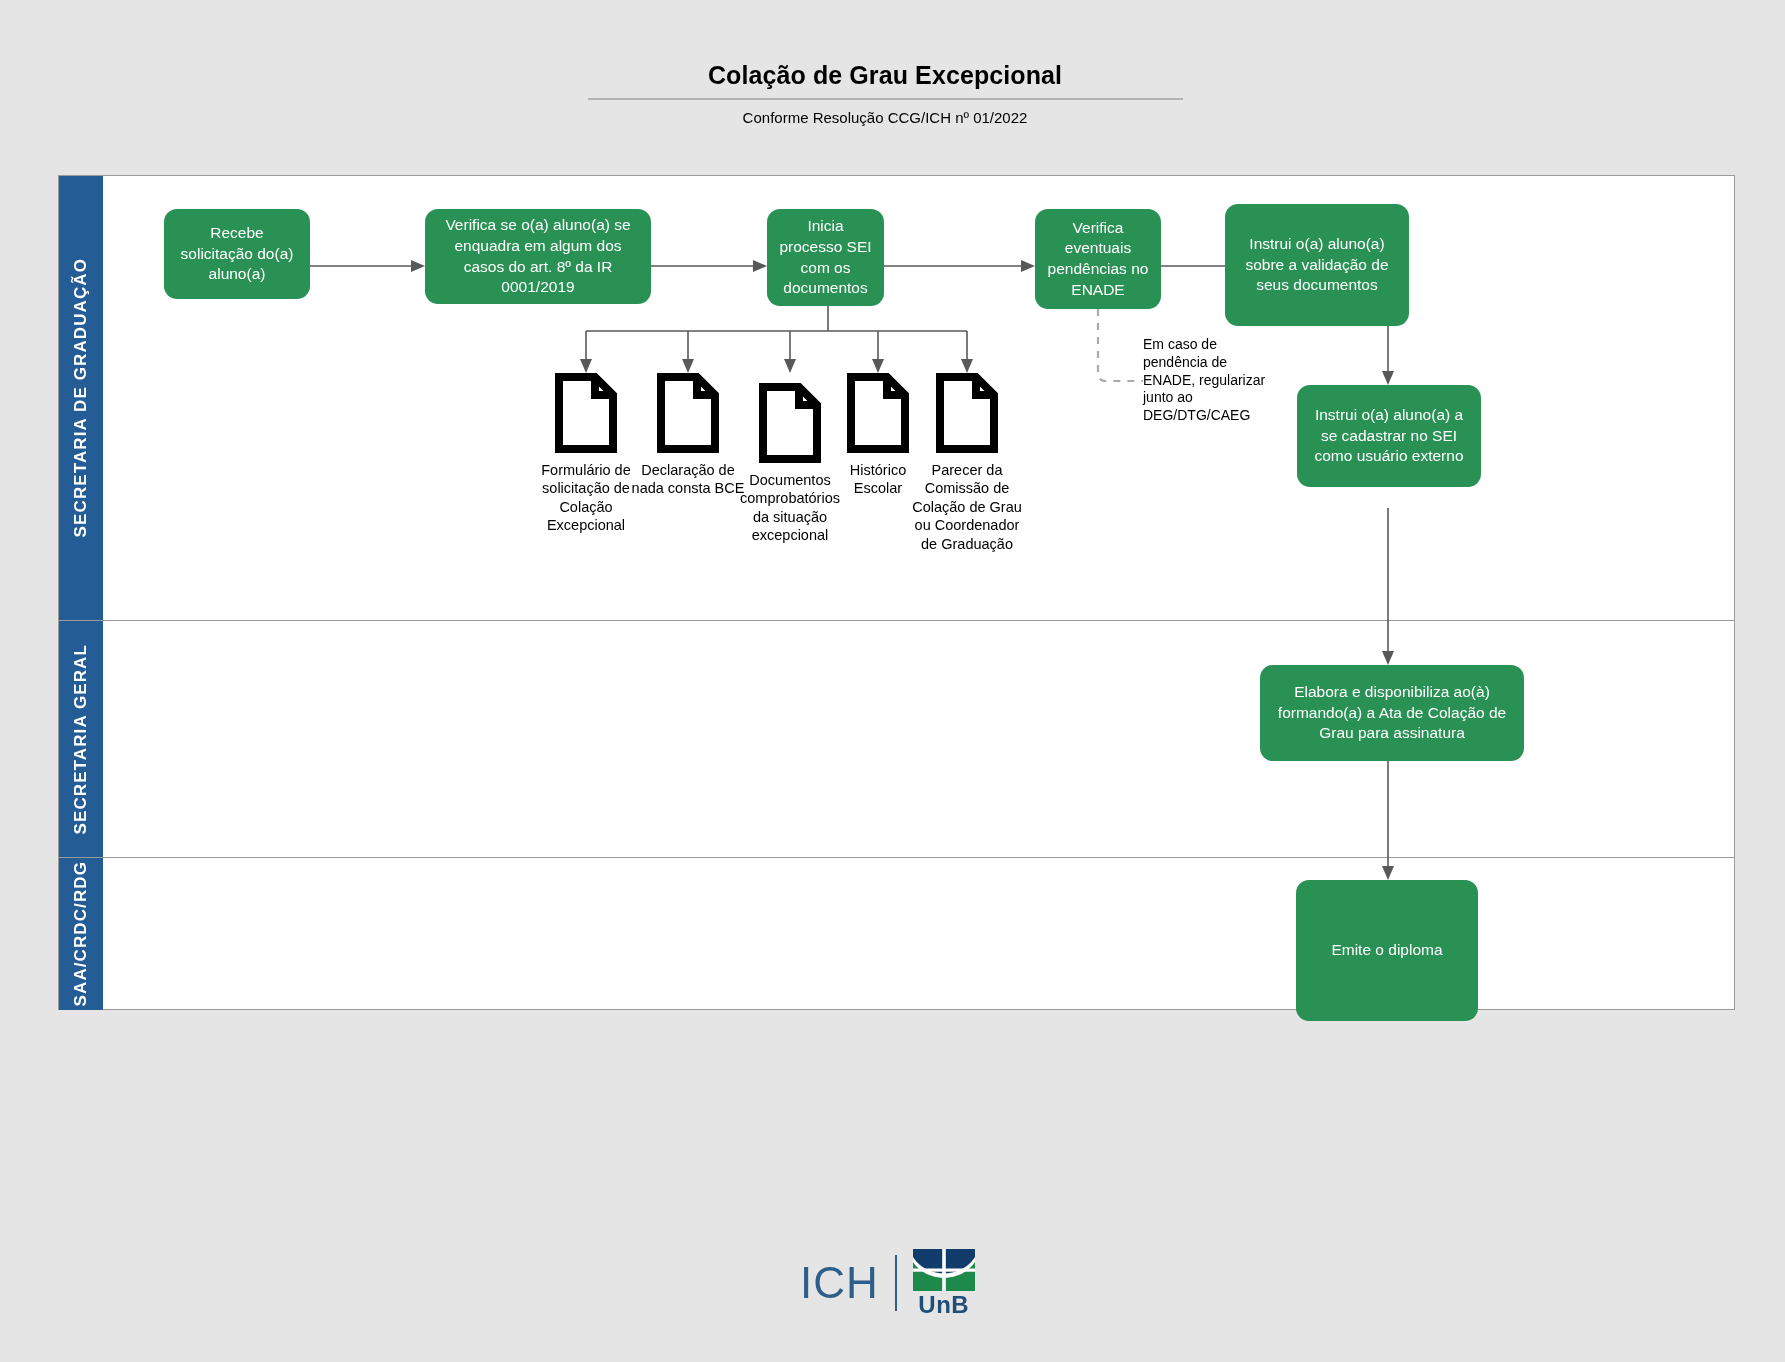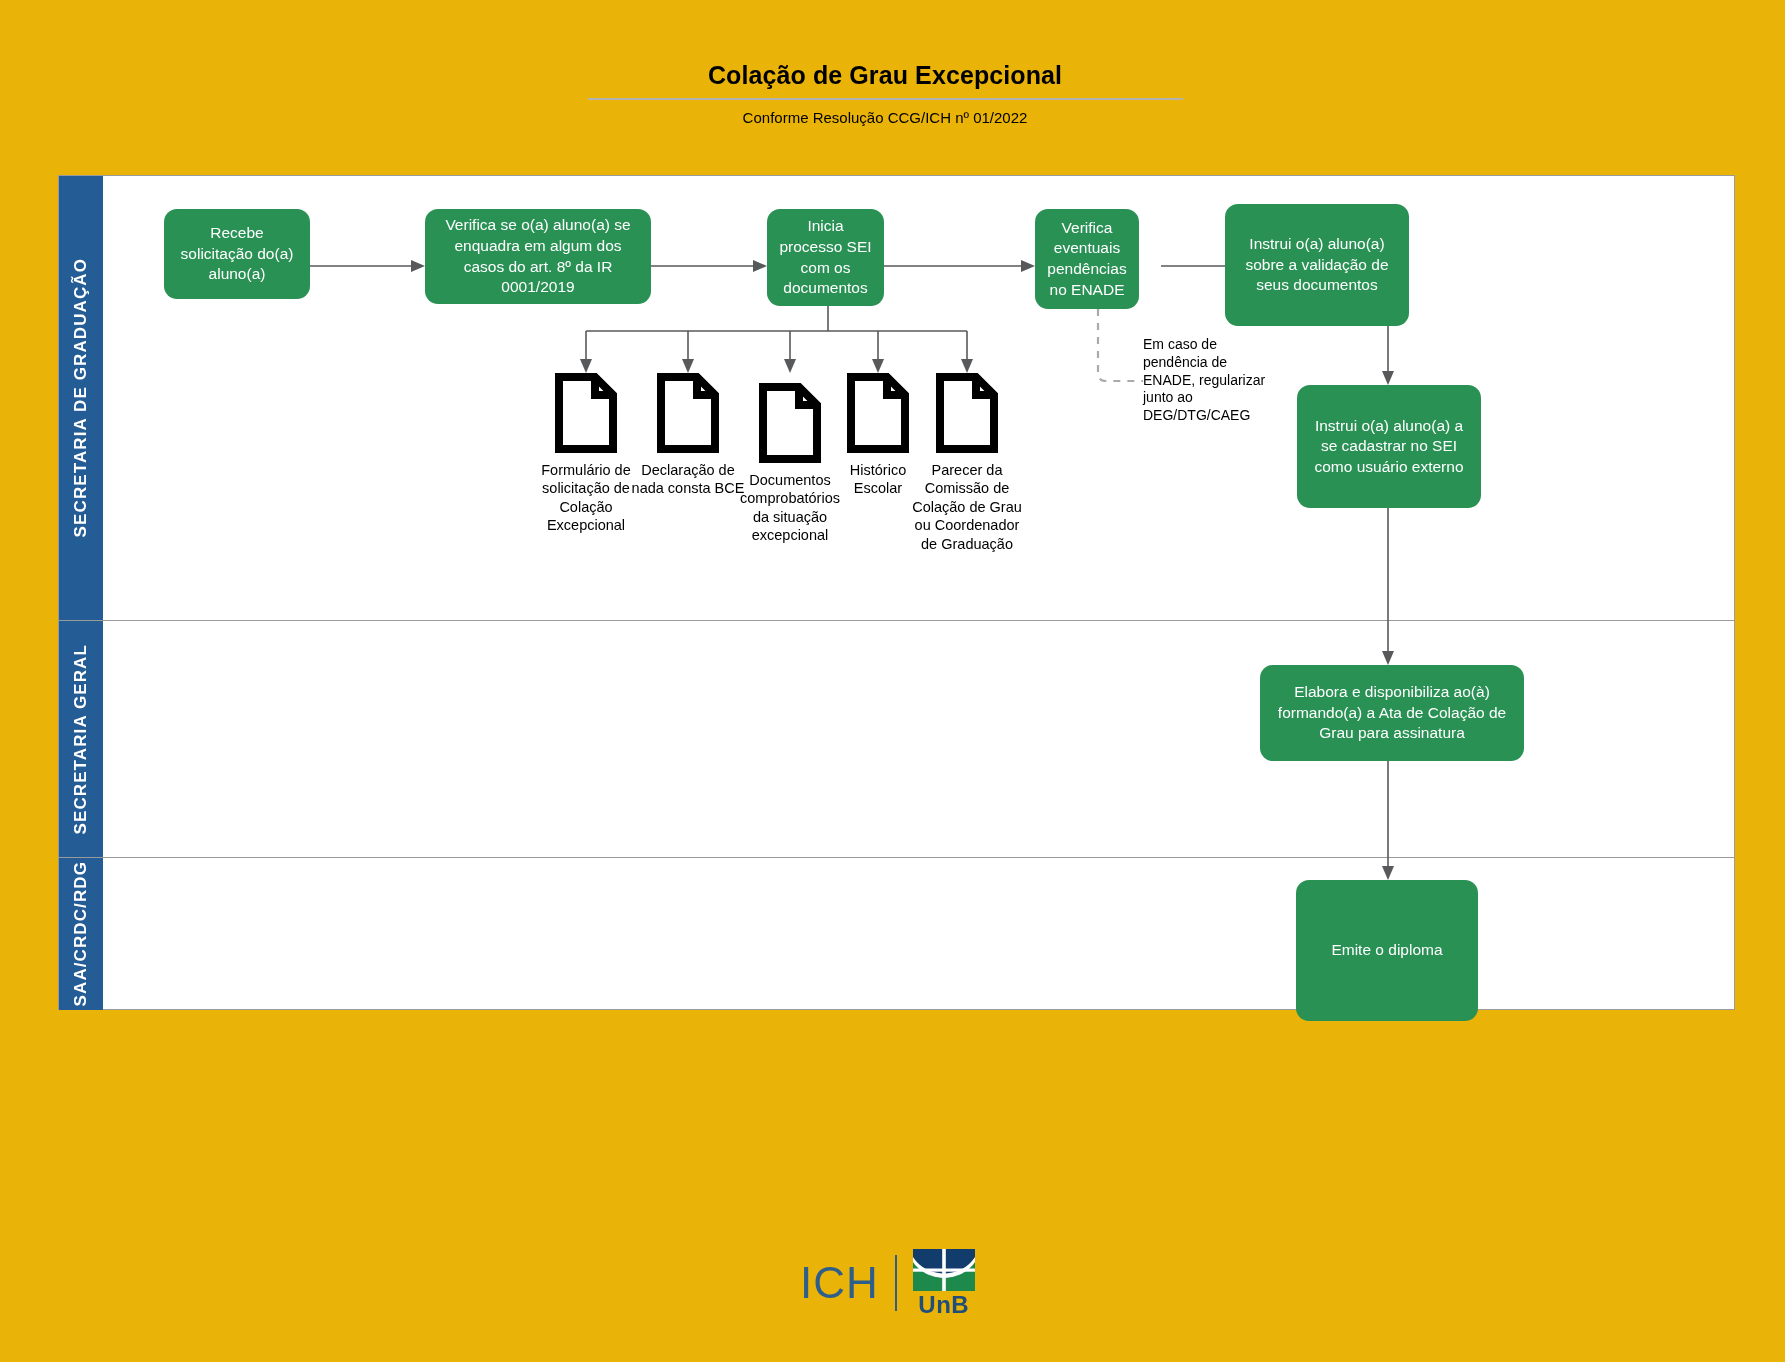--- a/index.html
+++ b/index.html
@@ -5,21 +5,21 @@
   * { box-sizing: border-box; }
   html, body {
     margin: 0; padding: 0;
     background: #ffffff;
     font-family: "Liberation Sans", sans-serif;
   }
   #page {
     position: relative;
     width: 1785px;
     height: 1362px;
-    background: #eab308;
+    background: #e5e5e5;
     overflow: hidden;
   }
 
   
   .title-wrap {
     position: absolute;
     left: 585px;
     top: 60px;
     width: 600px;
     text-align: center;
@@ -218,29 +218,29 @@
         </div>
 
         <div class="pbox" style="left:322px; top:33px; width:226px; height:95px;justify-content:center;">
           <span>Verifica se o(a) aluno(a) se enquadra em algum dos casos do art. 8º da IR 0001/2019</span>
         </div>
 
         <div class="pbox" style="left:664px; top:33px; width:117px; height:97px;">
           <span>Inicia processo SEI com os documentos</span>
         </div>
 
-        <div class="pbox" style="left:932px; top:33px; width:104px; height:100px;">
+        <div class="pbox" style="left:932px; top:33px; width:126px; height:100px;">
           <span>Verifica eventuais pendências no ENADE</span>
         </div>
 
         <div class="pbox" style="left:1122px; top:28px; width:184px; height:122px;">
           <span>Instrui o(a) aluno(a) sobre a validação de seus documentos</span>
         </div>
 
-        <div class="pbox" style="left:1194px; top:209px; width:184px; height:123px;">
+        <div class="pbox" style="left:1194px; top:209px; width:184px; height:102px;">
           <span>Instrui o(a) aluno(a) a se cadastrar no SEI como usuário externo</span>
         </div>
 
         <div class="annot" style="left:1040px; top:160px;">
           <span>Em caso de pendência de ENADE, regularizar junto ao DEG/DTG/CAEG</span>
         </div>
 
         <div class="docgroup" style="left:425px; top:197px; width:116px;">
           <svg class="doc-icon" width="62" height="80" viewBox="0 0 62 80" style="margin:0 auto;">
             <path d="M4 4 H40 L58 22 V76 H4 Z" fill="#ffffff" stroke="#000000" stroke-width="8" stroke-linejoin="miter"></path>

